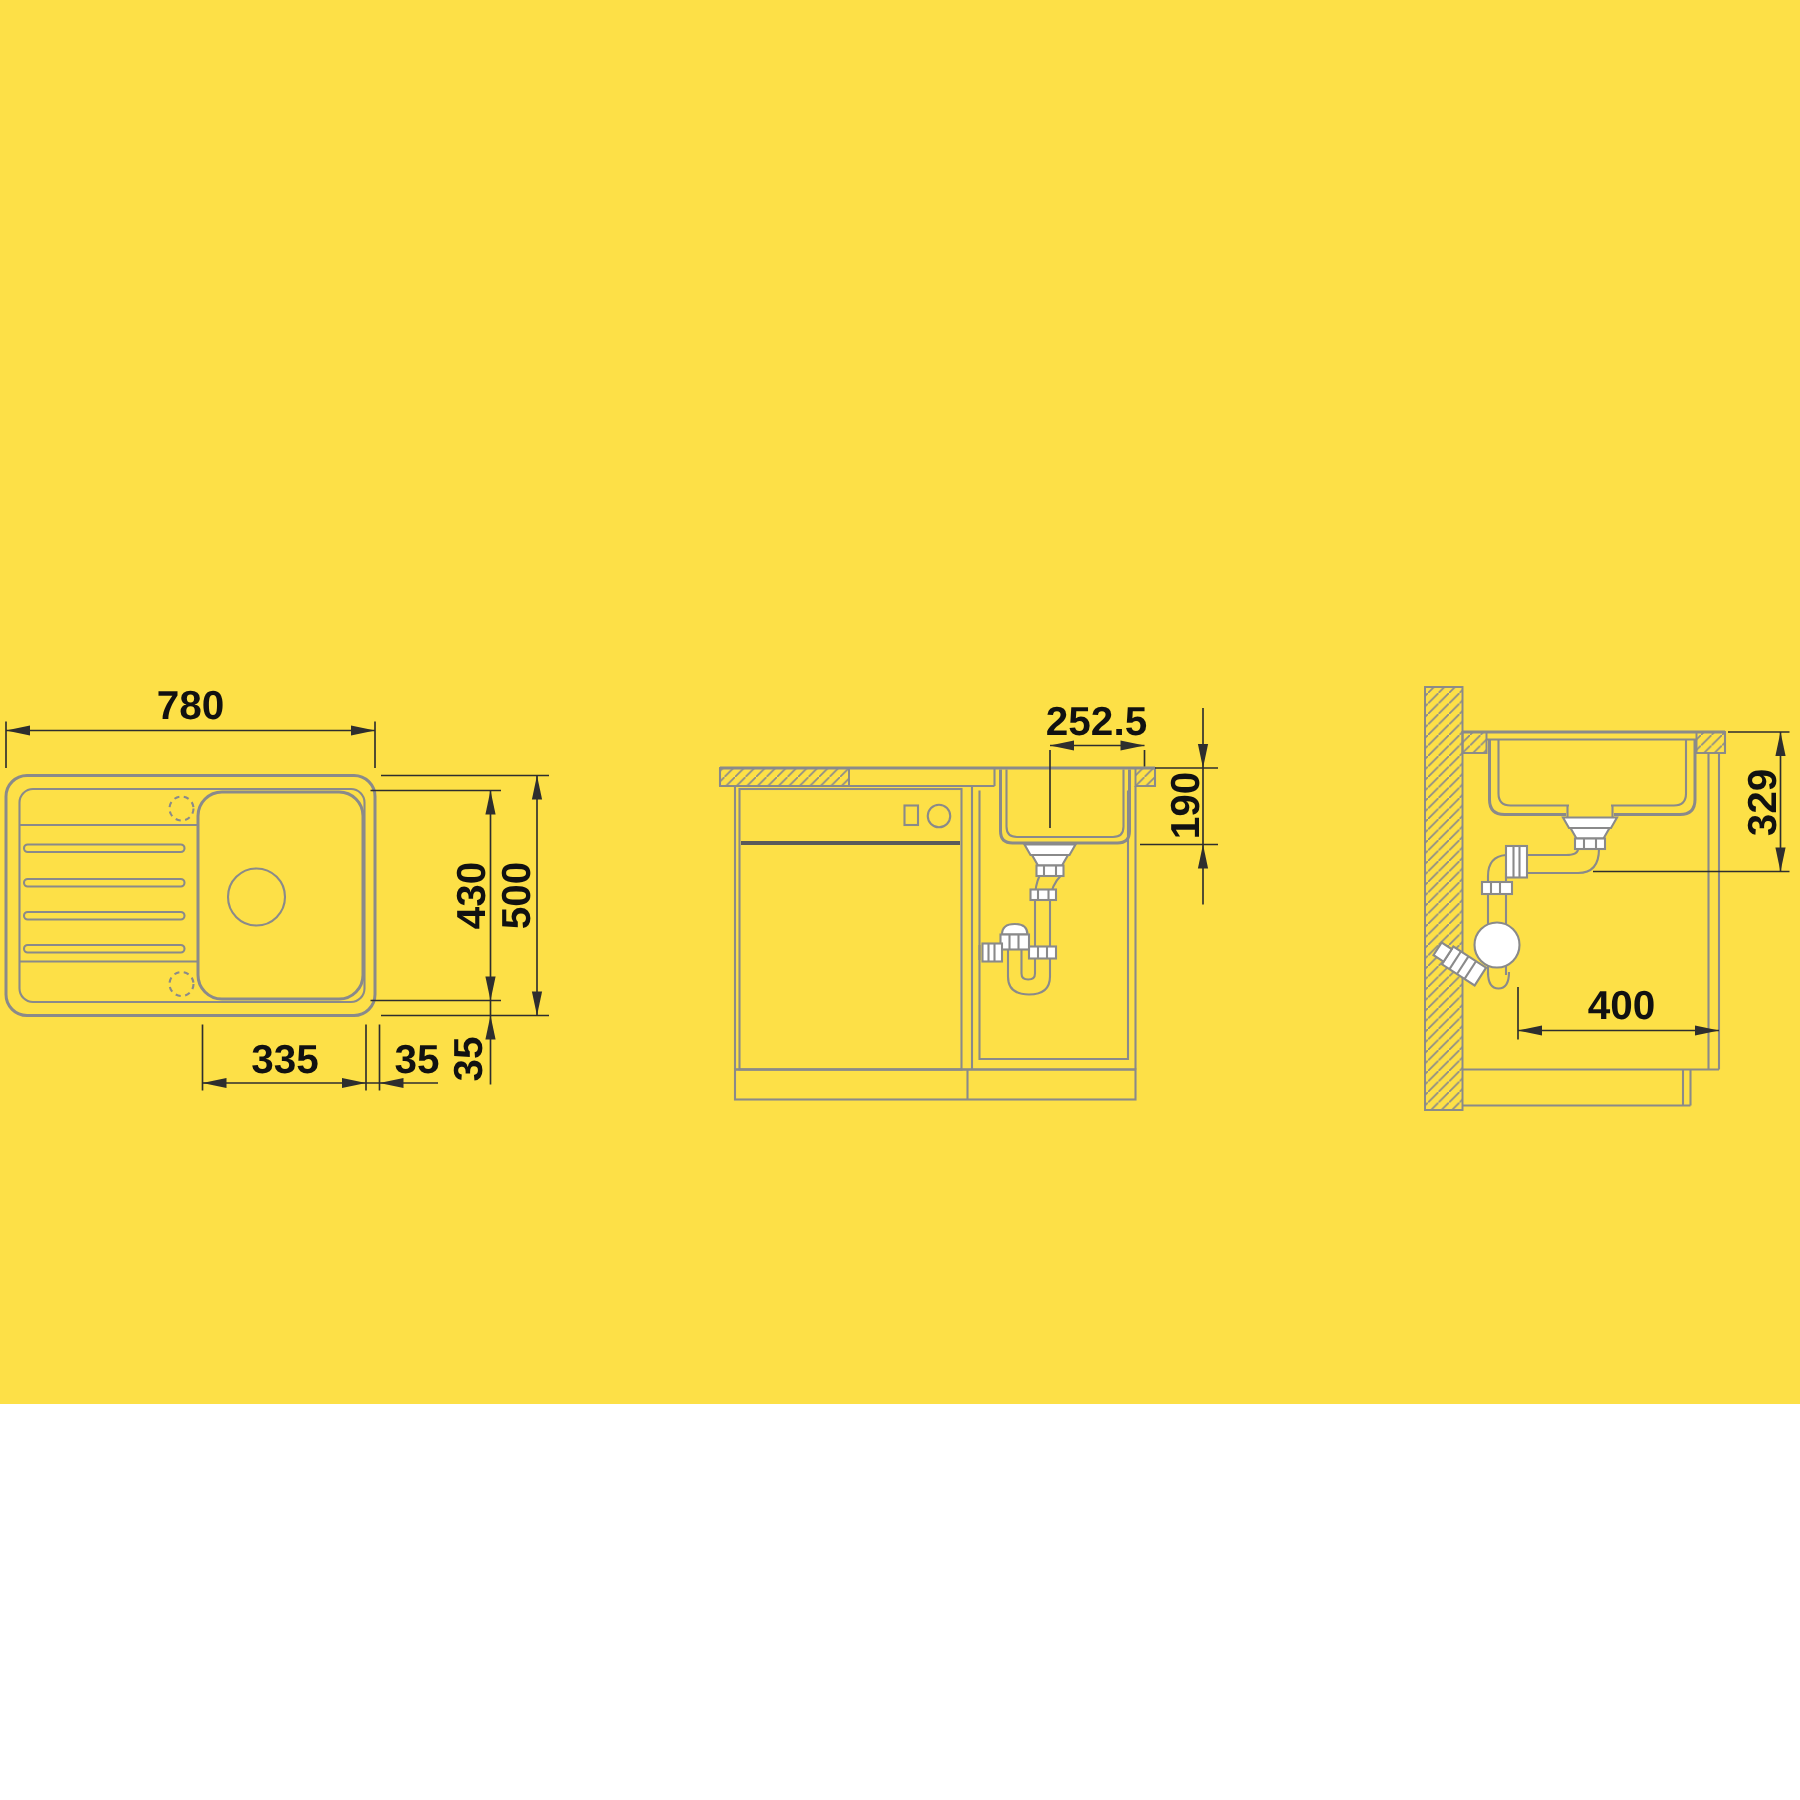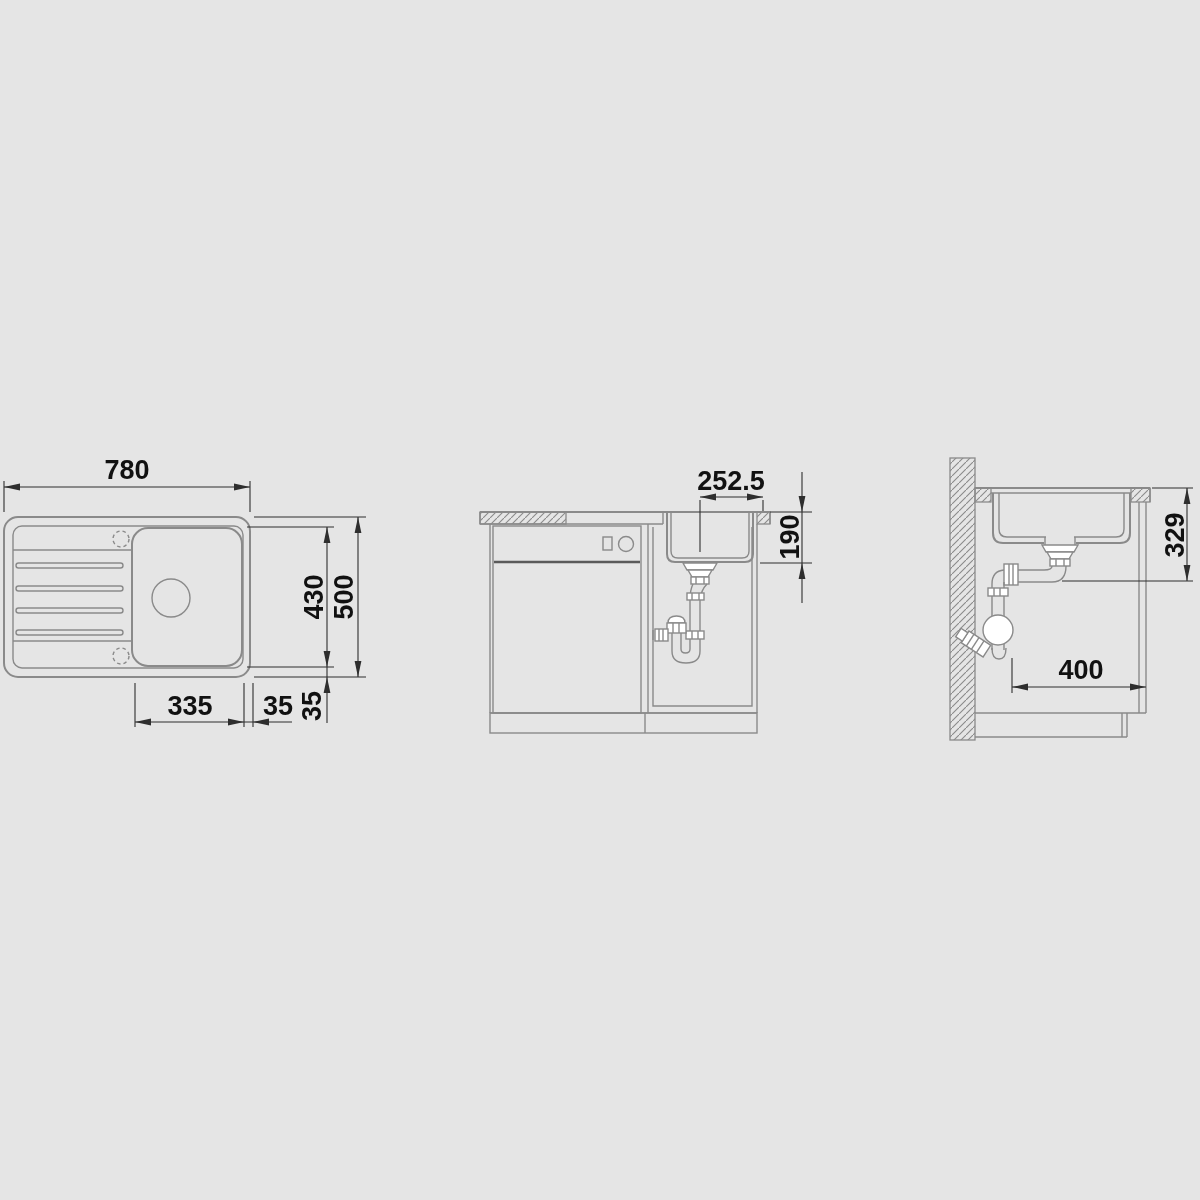--- a/index.html
+++ b/index.html
@@ -1,16 +1,16 @@
 <!DOCTYPE html>
 <html><head>
 <meta charset="utf-8">
 <style>
   html,body{margin:0;padding:0;background:#fff;}
-  .canvas{position:relative;width:1200px;height:1200px;background:#e5e5e5;overflow:hidden;
+  .canvas{position:relative;width:1200px;height:936px;background:#fde047;overflow:hidden;
           font-family:"Liberation Sans", sans-serif;}
   svg{position:absolute;left:0;top:0;}
   .part{stroke:#8a8a8a;fill:none;stroke-width:1.4;}
   .part-heavy{stroke:#8a8a8a;fill:none;stroke-width:2;}
   .part-fill{stroke:#8a8a8a;fill:#ffffff;stroke-width:1.4;}
   .door-line{stroke:#5a5a5a;stroke-width:2.6;fill:none;}
   .dim{stroke:#2e2e2e;stroke-width:1.1;fill:none;}
   .arrow{fill:#2e2e2e;stroke:none;}
   .dim-text{fill:#111111;font-size:27px;font-weight:700;}
   .hatched{fill:url(#hatch);stroke:#8a8a8a;stroke-width:1.3;}

